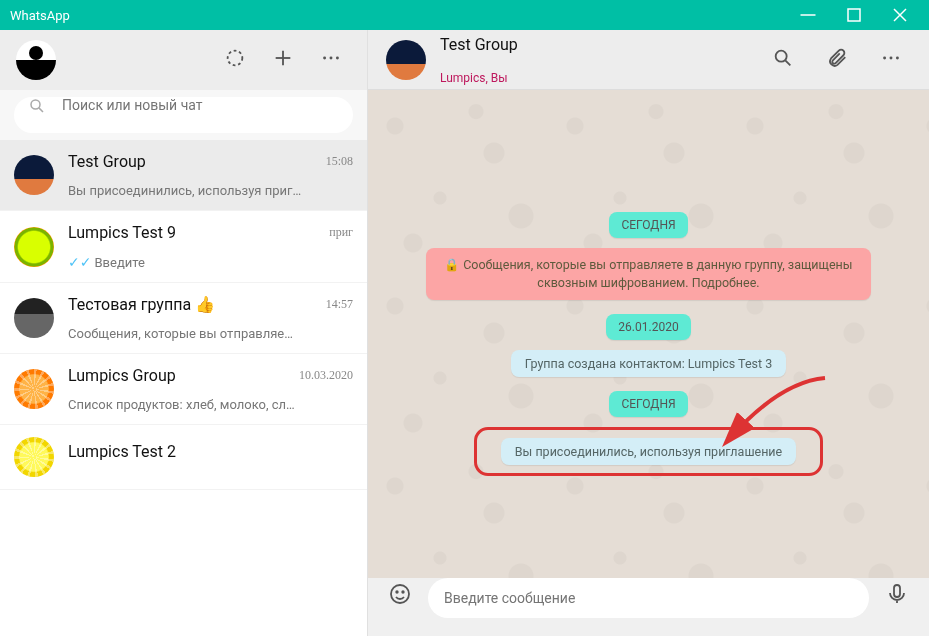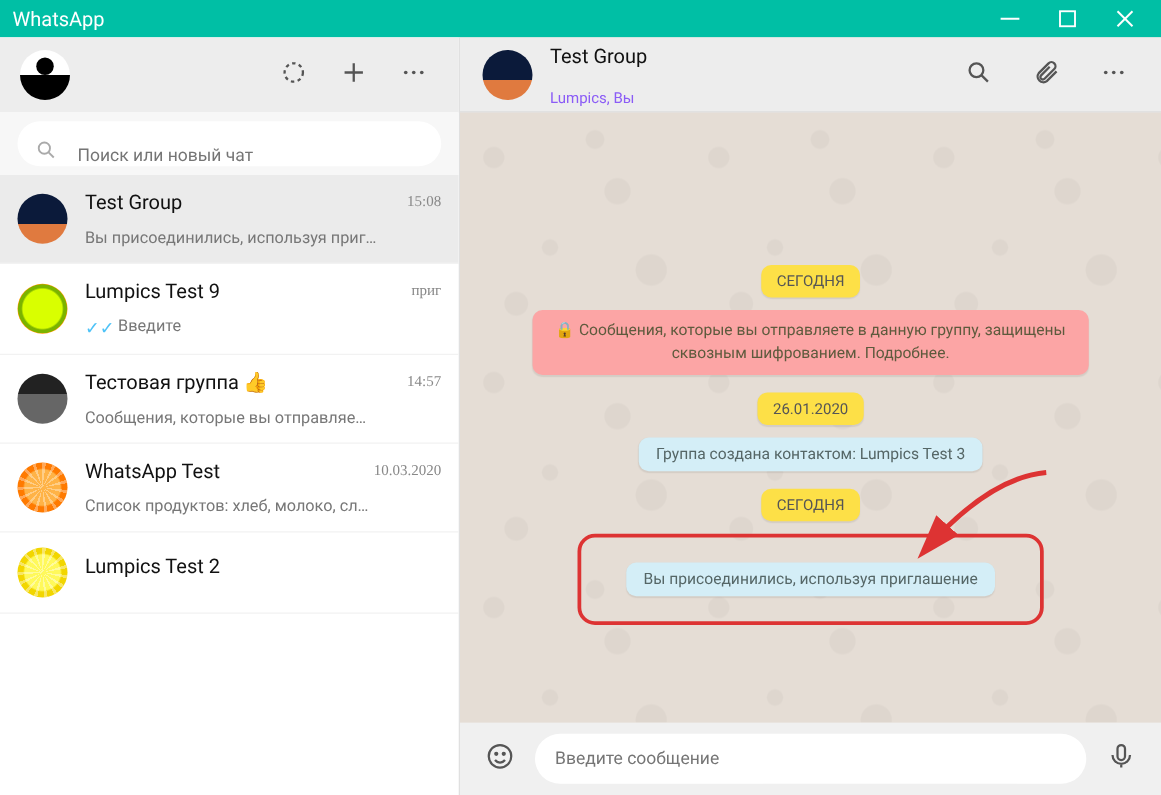--- a/index.html
+++ b/index.html
@@ -1,82 +1,82 @@
 <!DOCTYPE html>
 <html><head>
 <meta charset="utf-8">
 <style>
 * { margin: 0; padding: 0; box-sizing: border-box; font-family: -apple-system, BlinkMacSystemFont, "Segoe UI", Roboto, Helvetica, Arial, sans-serif; }
 body { background: #fff; width: 929px; height: 636px; overflow: hidden; }
 
-.titlebar { height: 30px; background: #00bfa5; color: #fff; display: flex; align-items: center; padding: 0 6px 0 10px; font-size: 16px; }
+.titlebar { height: 30px; background: #00bfa5; color: #fff; display: flex; align-items: center; padding: 0 6px 0 10px; font-size: 13px; }
 .titlebar .title { flex: 1; }
 .titlebar .winbtn { width: 46px; height: 30px; display: flex; align-items: center; justify-content: center; cursor: pointer; }
 .titlebar .winbtn svg { stroke: #fff; }
 
 .app { display: flex; height: calc(100% - 30px); }
 
 
 .left { width: 368px; display: flex; flex-direction: column; border-right: 1px solid #e0e0e0; background: #fff; }
 .left-header { height: 60px; background: #ededed; display: flex; align-items: center; padding: 0 16px; gap: 8px; }
 .avatar { width: 40px; height: 40px; border-radius: 50%; background: #ccc; flex-shrink: 0; overflow: hidden; }
 .avatar.user { background: linear-gradient(#fff 0 50%, #000 50% 100%); position: relative; }
 .avatar.user::after { content: ""; position: absolute; top: 6px; left: 50%; transform: translateX(-50%); width: 14px; height: 14px; border-radius: 50%; background: #000; }
 .left-header .spacer { flex: 1; }
 .iconbtn { width: 40px; height: 40px; display: flex; align-items: center; justify-content: center; cursor: pointer; color: #555; }
 .search-row { height: 50px; display: flex; align-items: center; padding: 0 14px; background: #f7f7f7; }
-.search-box { flex: 1; height: 36px; background: #fff; border-radius: 18px; display: flex; align-items: flex-end; padding: 0 14px; color: #888; }
+.search-box { flex: 1; height: 36px; background: #fff; border-radius: 18px; display: flex; align-items: flex-start; padding: 0 14px; color: #888; }
 .search-box input { border: none; outline: none; flex: 1; font-size: 14px; margin-left: 16px; color: #333; background: transparent; }
 
 .chatlist { flex: 1; overflow: hidden; }
 .chat-item { display: flex; align-items: center; padding: 12px 14px; border-bottom: 1px solid #f2f2f2; cursor: pointer; gap: 14px; }
 .chat-item.active { background: #ebebeb; }
 .chat-item .info { flex: 1; min-width: 0; }
 .chat-item .row1 { display: flex; align-items: center; }
 .chat-item .name { font-size: 16px; color: #111; flex: 1; white-space: nowrap; overflow: hidden; text-overflow: ellipsis; }
 .chat-item .time { font-size: 12px; color: #888; margin-left: 6px; font-family: Liberation Serif, serif; }
-.chat-item .preview { font-size: 13px; color: #777; white-space: nowrap; overflow: hidden; text-overflow: ellipsis; margin-top: 12px; display: flex; align-items: flex-start; gap: 3px; }
+.chat-item .preview { font-size: 13px; color: #777; white-space: nowrap; overflow: hidden; text-overflow: ellipsis; margin-top: 12px; display: flex; align-items: flex-end; gap: 3px; }
 .ticks { color: #4fc3f7; font-size: 14px; }
 
 .av-night { background: linear-gradient(180deg,#0b1a3a 0 60%,#e07a3f 60% 100%); }
 .av-ice { background: radial-gradient(circle at 30% 30%, #dff 0 40%, #7bc 45% 100%); }
 .av-lime { background: radial-gradient(circle at 50% 50%, #d9ff00 0 55%, #7bb300 60% 68%, #ff9a00 70% 100%); }
 .av-pc { background: linear-gradient(#222 0 40%, #666 40% 100%); }
 .av-orange { background: radial-gradient(circle at 50% 50%, #ffb347 0 50%, #ff7a00 55% 100%); position: relative; }
 .av-orange::after { content: ""; position: absolute; inset: 0; background: repeating-conic-gradient(rgba(255,255,255,.35) 0 8deg, transparent 8deg 24deg); border-radius: 50%; }
 .av-lemon { background: radial-gradient(circle at 50% 50%, #fff95b 0 50%, #f2d600 55% 100%); position: relative; }
 .av-lemon::after { content: ""; position: absolute; inset: 0; background: repeating-conic-gradient(rgba(255,255,255,.4) 0 8deg, transparent 8deg 24deg); border-radius: 50%; }
 
 
 .right { flex: 1; display: flex; flex-direction: column; background: #e5ddd5; }
 .right-header { height: 60px; background: #ededed; display: flex; align-items: center; padding: 0 18px; gap: 14px; border-bottom: 1px solid #ddd; }
 .right-header .title { font-size: 16px; color: #111; }
-.right-header .sub { font-size: 12px; color: #8b5cf6; margin-top: 17px; }
+.right-header .sub { font-size: 12px; color: #be185d; margin-top: 17px; }
 .right-header .grow { flex: 1; }
 
 .messages { flex: 1; position: relative; overflow: hidden; padding: 18px 28px 0; }
 .messages::before { content: ""; position: absolute; inset: 0;
   background: radial-gradient(circle at 15% 20%, rgba(0,0,0,.03) 0 8px, transparent 9px),
               radial-gradient(circle at 70% 35%, rgba(0,0,0,.03) 0 10px, transparent 11px),
               radial-gradient(circle at 40% 60%, rgba(0,0,0,.03) 0 6px, transparent 7px),
               radial-gradient(circle at 85% 70%, rgba(0,0,0,.03) 0 12px, transparent 13px),
               radial-gradient(circle at 25% 85%, rgba(0,0,0,.03) 0 9px, transparent 10px),
               radial-gradient(circle at 60% 12%, rgba(0,0,0,.03) 0 7px, transparent 8px);
   background-size: 180px 180px; background-color: #e5ddd5; z-index: 0; }
 .messages > * { position: relative; z-index: 1; }
 
-.date-pill { margin: 14px auto 10px; background: #fde047; color: #555; font-size: 12px; padding: 6px 12px; border-radius: 8px; width: max-content; box-shadow: 0 1px 1px rgba(0,0,0,.08); }
+.date-pill { margin: 14px auto 10px; background: #5eead4; color: #555; font-size: 12px; padding: 6px 12px; border-radius: 8px; width: max-content; box-shadow: 0 1px 1px rgba(0,0,0,.08); }
 .encryption { margin: 8px auto 12px; background: #fca5a5; color: #5e5a3d; font-size: 12.5px; padding: 8px 14px; border-radius: 8px; width: 88%; text-align: center; line-height: 1.45; box-shadow: 0 1px 1px rgba(0,0,0,.08); }
 .sys-pill { margin: 8px auto; background: #d4eef7; color: #566; font-size: 12.5px; padding: 6px 14px; border-radius: 8px; width: max-content; box-shadow: 0 1px 1px rgba(0,0,0,.08); }
 
 .highlight-box { border: 3px solid #d33; border-radius: 14px; padding: 8px 24px; margin: 4px auto 0; width: max-content; position: relative; }
 .arrow { position: absolute; right: -10px; top: -54px; pointer-events: none; }
 .arrow svg { width: 120px; height: 76px; }
 
-.composer { height: 58px; background: #f0f0f0; display: flex; align-items: center; padding: 0 14px; gap: 10px; }
+.composer { height: 58px; background: #f0f0f0; display: flex; padding: 0 14px; gap: 10px; }
 .composer .field { flex: 1; background: #fff; border-radius: 20px; height: 40px; display: flex; align-items: center; padding: 0 16px; }
 .composer .field input { border: none; outline: none; flex: 1; font-size: 14px; color: #333; background: transparent; }
 .composer .micon { width: 36px; height: 36px; display: flex; align-items: center; justify-content: center; color: #555; cursor: pointer; }
 
 
 .ic { width: 22px; height: 22px; }
 .ic.sm { width: 18px; height: 18px; }
 .ic.lg { width: 24px; height: 24px; }
 </style>
 </head>
@@ -173,21 +173,21 @@
             </div>
             <div class="preview">
               <span>Сообщения, которые вы отправляе…</span>
             </div>
           </div>
         </div>
         <div class="chat-item">
           <div class="avatar av-orange"></div>
           <div class="info">
             <div class="row1">
-              <span class="name">WhatsApp Test</span>
+              <span class="name">Lumpics Group</span>
               <span class="time">10.03.2020</span>
             </div>
             <div class="preview">
               <span>Список продуктов: хлеб, молоко, сл…</span>
             </div>
           </div>
         </div>
         <div class="chat-item">
           <div class="avatar av-lemon"></div>
           <div class="info">
@@ -232,21 +232,21 @@
     </div>
 
     <div class="messages">
       <div style="height:90px"></div>
       <div class="date-pill">СЕГОДНЯ</div>
       <div class="encryption">🔒 Сообщения, которые вы отправляете в данную группу, защищены сквозным шифрованием. Подробнее.</div>
       <div class="date-pill">26.01.2020</div>
       <div class="sys-pill">Группа создана контактом: Lumpics Test 3</div>
       <div class="date-pill">СЕГОДНЯ</div>
       <div class="highlight-box">
-        <div class="sys-pill" style="margin:12px">Вы присоединились, используя приглашение</div>
+        <div class="sys-pill" style="margin:0">Вы присоединились, используя приглашение</div>
         <div class="arrow">
           <svg viewBox="0 0 120 76">
               <defs>
                 <marker id="ah" markerWidth="10" markerHeight="10" refX="6" refY="3" orient="auto">
                   <path d="M0,0 L0,6 L9,3 z" fill="#d33"></path>
                 </marker>
               </defs>
               <path d="M115 2 Q 70 6 20 62" fill="none" stroke="#d33" stroke-width="4" marker-end="url(#ah)"></path>
             </svg>
         </div>

